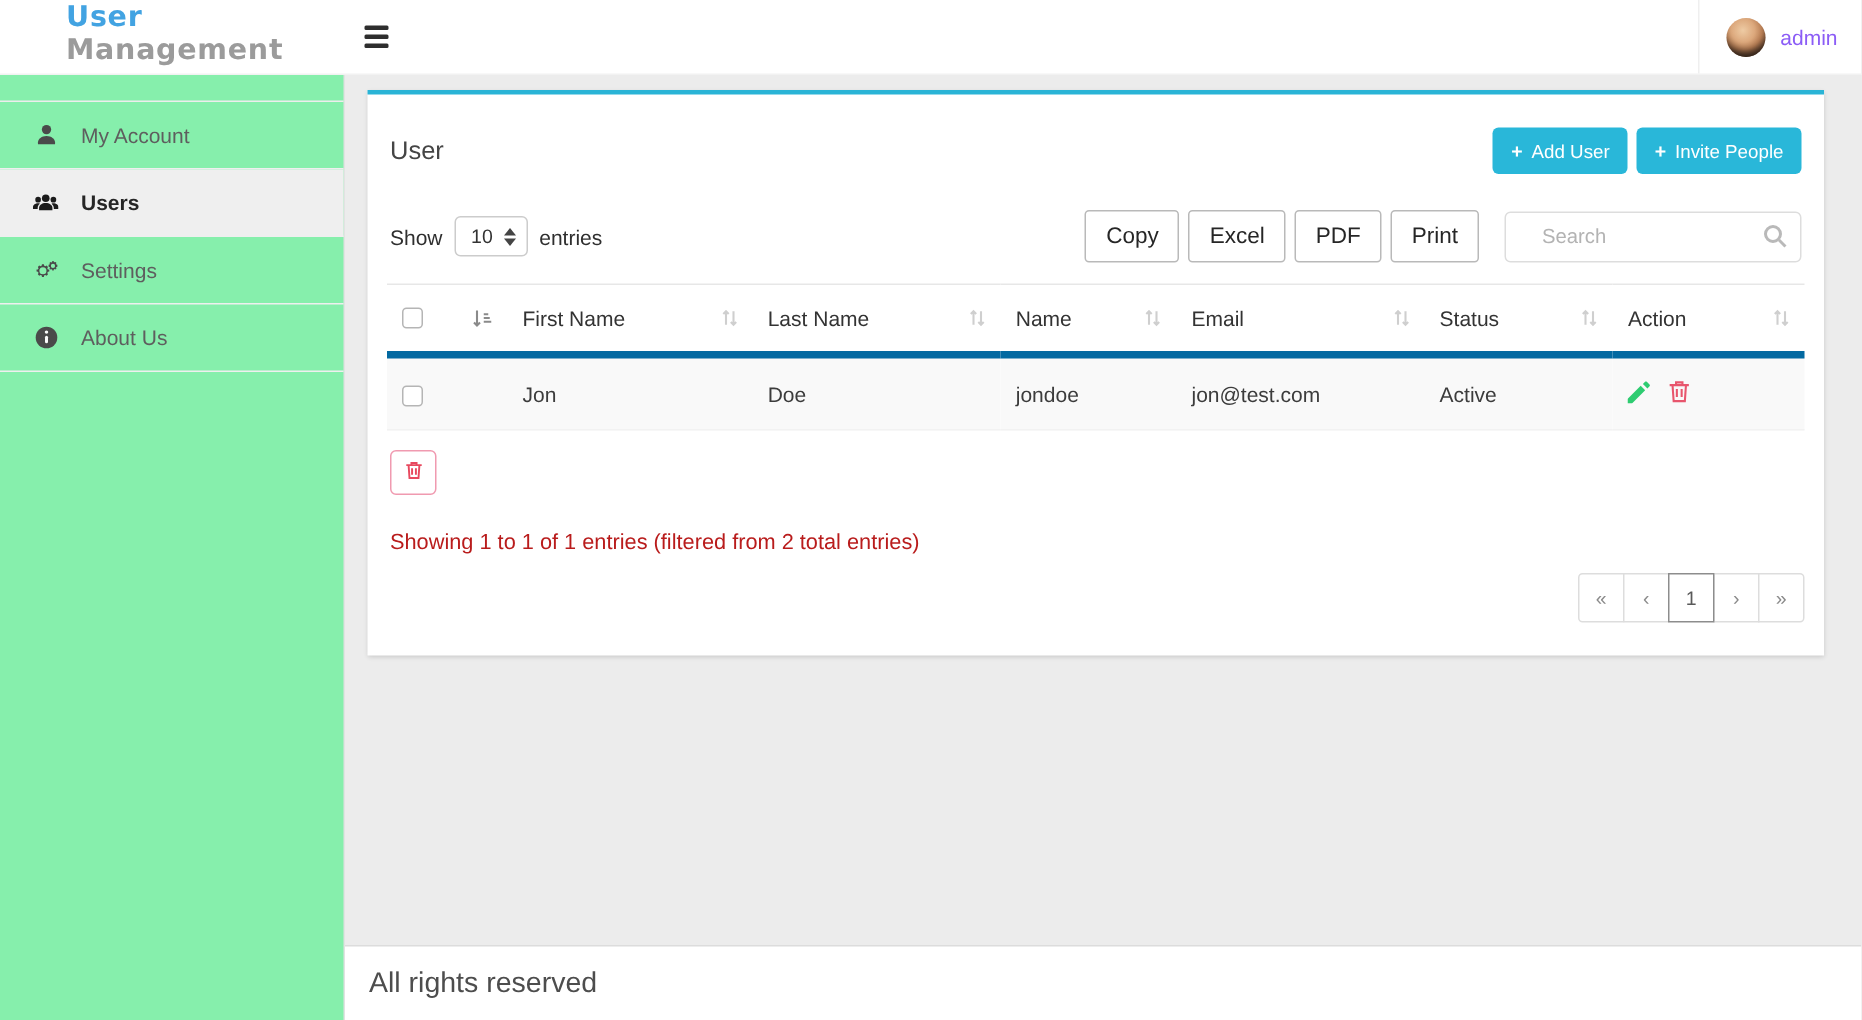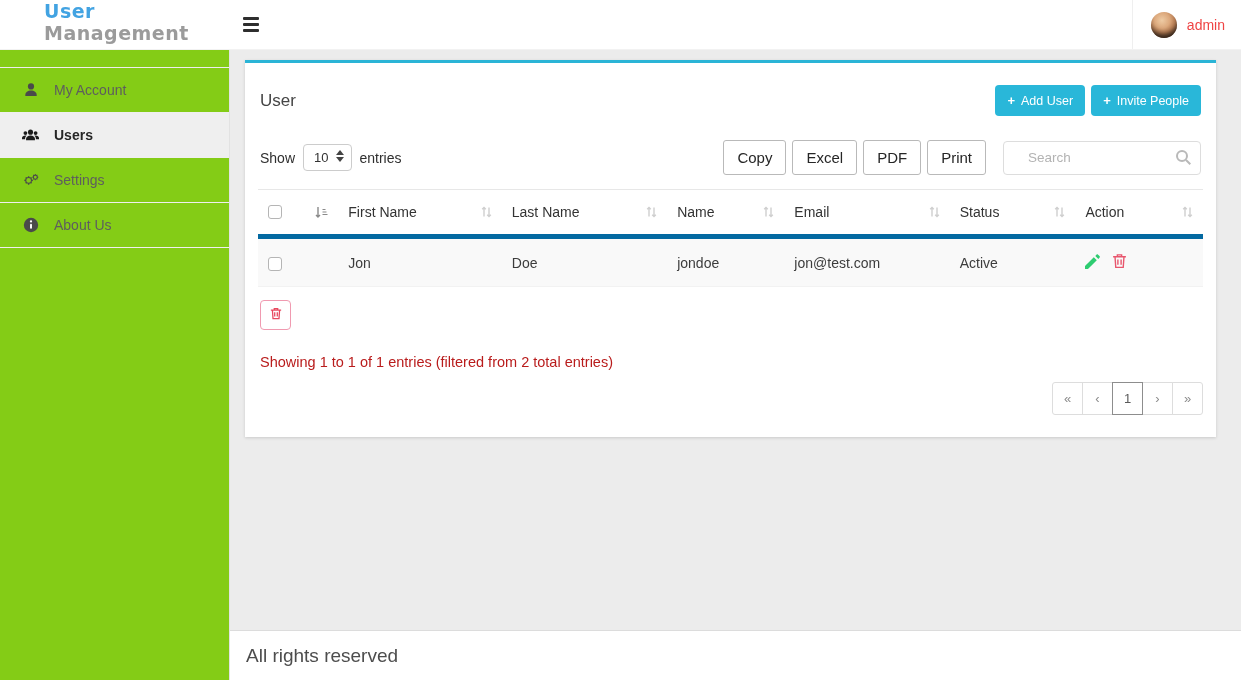--- a/index.html
+++ b/index.html
@@ -15,46 +15,46 @@
   .logo .brand-primary { color: #42a3e2; }
   .logo .brand-secondary { color: #9b9b9b; }
   .topbar-main { flex: 1; display: flex; align-items: center; justify-content: space-between; }
   .hamburger { margin-left: 13px; width: 28px; height: 28px; display: flex; flex-direction: column; justify-content: center; gap: 3px; cursor: pointer; }
   .hamburger i { display: block; width: 16px; height: 3px; background: #2e2e2e; border-radius: 1px; }
   .topbar-user { height: 100%; display: flex; align-items: center; gap: 10px; padding: 0 16px 0 18px; border-left: 1px solid #efefef; cursor: pointer; }
   .avatar { width: 26px; height: 26px; border-radius: 50%;
     background:
       radial-gradient(circle at 42% 32%, #eecba4 0%, #dca87c 34%, #b97f55 55%, #6e4a33 76%, #33231a 100%);
     box-shadow: inset 0 -7px 6px -4px #2d2118; }
-  .username { font-size: 14px; color: #ef4444; }
+  .username { font-size: 14px; color: #8b5cf6; }
 
   
   .main { flex: 1; display: flex; min-height: 0; }
-  .sidebar { width: 230px; flex: 0 0 230px; background: #84cc16; border-right: 1px solid #e2e2e2; }
+  .sidebar { width: 230px; flex: 0 0 230px; background: #86efac; border-right: 1px solid #e2e2e2; }
   .sidebar-spacer { height: 18px; border-bottom: 1px solid #ededed; }
   .menu-item { height: 45px; display: flex; align-items: center; gap: 15px; padding-left: 22px; border-bottom: 1px solid #efefef; font-size: 14px; color: #5e5e5e; cursor: pointer; }
   .menu-item .mi-icon { width: 17px; display: flex; justify-content: center; color: #4a4a4a; }
   .menu-item.active { background: #efefef; color: #262626; font-weight: bold; }
   .menu-item.active .mi-icon { color: #1b1b1b; }
 
   .content { flex: 1; display: flex; flex-direction: column; background: #ececec; min-width: 0; }
   .content-inner { flex: 1; padding: 10px 25px 0 15px; }
 
   
   .card { background: #fff; border-top: 3px solid #2ab4d6; box-shadow: 0 1px 3px rgba(0,0,0,.15); padding: 14px 13px 20px; }
   .card-header { display: flex; justify-content: space-between; align-items: center; margin: 8px 2px 24px; }
   .card-title { font-size: 17px; font-weight: normal; color: #454545; }
   .header-actions { display: flex; gap: 6px; }
   .btn-cyan { display: inline-flex; align-items: center; gap: 6px; background: #29b7d9; color: #fff; border: none; border-radius: 4px; padding: 8px 12px; font-size: 12.5px; font-family: inherit; cursor: pointer; }
   .btn-cyan .plus { font-weight: bold; font-size: 13px; }
 
   
   .table-toolbar { display: flex; justify-content: space-between; align-items: center; margin: 0 2px 14px; }
   .length-control { display: flex; align-items: center; gap: 8px; font-size: 14px; color: #2f2f2f; }
-  .length-select { display: inline-flex; gap: 7px; border: 1px solid #ccc; border-radius: 4px; background: #fff; padding: 5px 7px 5px 10px; font-size: 13px; color: #333; cursor: pointer; }
+  .length-select { display: inline-flex; align-items: center; gap: 7px; border: 1px solid #ccc; border-radius: 4px; background: #fff; padding: 5px 7px 5px 10px; font-size: 13px; color: #333; cursor: pointer; }
   .spin { display: flex; flex-direction: column; gap: 2px; }
   .spin i { display: block; width: 0; height: 0; border-left: 4px solid transparent; border-right: 4px solid transparent; }
   .spin .up { border-bottom: 5px solid #444; }
   .spin .down { border-top: 5px solid #444; }
   .toolbar-right { display: flex; align-items: center; }
   .btn-export { background: #fff; border: 1px solid #b9b9b9; border-radius: 3px; padding: 8px 13px; font-size: 15px; color: #262626; font-family: inherit; margin-left: 6px; cursor: pointer; }
   .search-wrap { position: relative; margin-left: 17px; }
   .search-input { width: 198px; height: 34px; border: 1px solid #ddd; border-radius: 4px; padding: 0 32px 0 24px; font-size: 13.5px; color: #333; font-family: inherit; background: #fff; }
   .search-input::placeholder { color: #b3b3b3; }
   .search-icon { position: absolute; right: 9px; top: 8px; }

